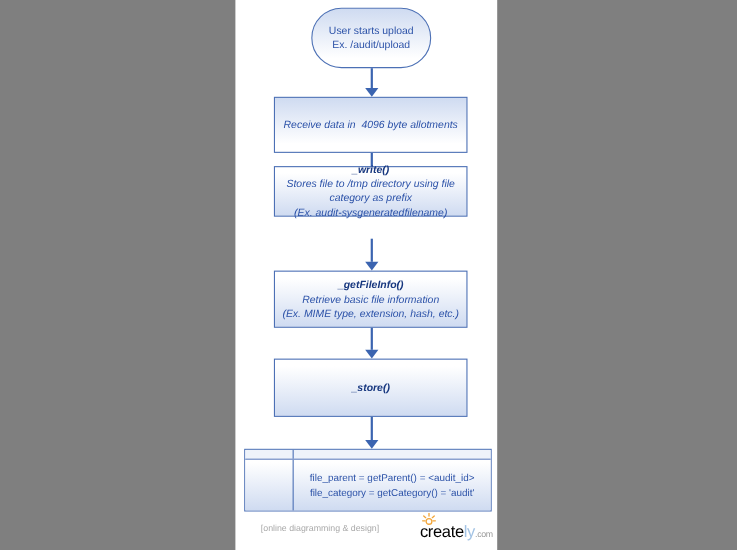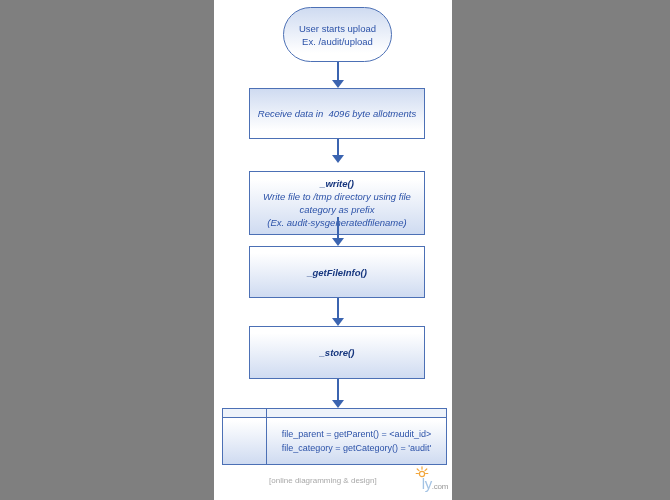--- a/index.html
+++ b/index.html
@@ -55,21 +55,21 @@
     font-size:9px;line-height:14px;
   }
   
   .watermark{
     position:absolute;left:214px;top:476px;width:236px;
     display:flex;justify-content:flex-end;align-items:flex-start;
     gap:5px;padding-right:2px;box-sizing:border-box;
   }
   .wm-tagline{font-size:8px;color:#a9a9a9;}
   .wm-brand{position:relative;font-size:15px;letter-spacing:-0.3px;line-height:15px;}
-  .wm-b1{color:#ffffff;}
+  .wm-b1{color:#000000;margin-left:32px;}
   .wm-b2{color:#a3c3e4;margin-top:40px;}
   .wm-b3{font-size:8px;color:#9a9a9a;}
   .wm-bulb{position:absolute;left:33px;top:-10px;}
 </style>
 </head>
 <body>
 
 <div class="canvas-strip"></div>
 
 <div class="shape terminator g-down">
@@ -85,34 +85,36 @@
 <div class="shape step g-down" style="top:88px;height:51px">
   <div class="step-title"></div>
   <div class="step-body">Receive data in  4096 byte allotments</div>
 </div>
 
 <div class="arrow" style="top:139px;height:24px">
   <div class="arrow-line"></div>
   <div class="arrow-head"></div>
 </div>
 
-<div class="shape step g-up" style="top:171px;height:64px">
+<div class="shape step g-up" style="top:151px;height:46px">
   <div class="step-title">_write()</div>
-  <div class="step-body">Write file to /tmp directory using file
+  <div class="step-body">Stores file to /tmp directory using file
 category as prefix
 (Ex. audit-sysgeneratedfilename)</div>
 </div>
 
 <div class="arrow" style="top:217px;height:29px">
   <div class="arrow-line"></div>
   <div class="arrow-head"></div>
 </div>
 
 <div class="shape step g-up" style="top:246px;height:52px">
   <div class="step-title">_getFileInfo()</div>
+  <div class="step-body">Retrieve basic file information
+(Ex. MIME type, extension, hash, etc.)</div>
 </div>
 
 <div class="arrow" style="top:298px;height:28px">
   <div class="arrow-line"></div>
   <div class="arrow-head"></div>
 </div>
 
 <div class="shape step g-up" style="top:326px;height:53px">
   <div class="step-title">_store()</div>
 </div>

